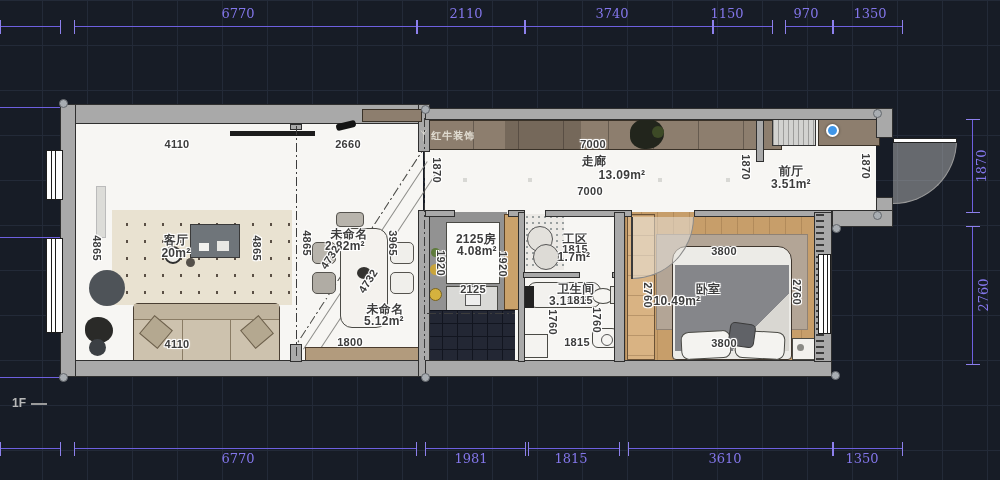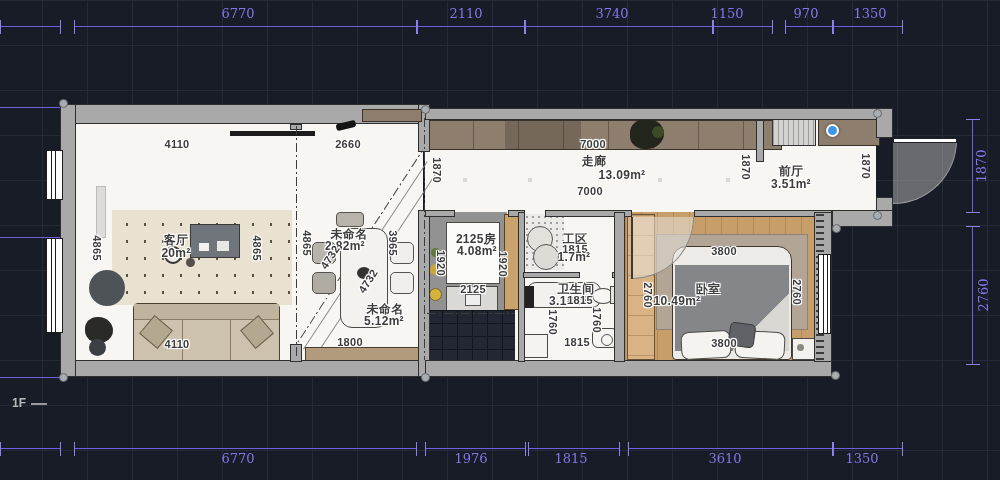--- a/index.html
+++ b/index.html
@@ -69,21 +69,21 @@
   <span class="pl" style="left:806px;top:13px">970</span>
   <span class="pl" style="left:870px;top:13px">1350</span>
 
   <div class="hseg" style="left:0;top:448px;width:61px"></div>
   <div class="hseg" style="left:74px;top:448px;width:343px"></div>
   <div class="hseg" style="left:425px;top:448px;width:101px"></div>
   <div class="hseg" style="left:528px;top:448px;width:92px"></div>
   <div class="hseg" style="left:628px;top:448px;width:205px"></div>
   <div class="hseg" style="left:833px;top:448px;width:70px"></div>
   <span class="pl" style="left:238px;top:458px">6770</span>
-  <span class="pl" style="left:471px;top:458px">1976</span>
+  <span class="pl" style="left:471px;top:458px">1981</span>
   <span class="pl" style="left:571px;top:458px">1815</span>
   <span class="pl" style="left:725px;top:458px">3610</span>
   <span class="pl" style="left:862px;top:458px">1350</span>
 
   <div class="vseg" style="left:972px;top:119px;height:94px"></div>
   <div class="vseg" style="left:972px;top:226px;height:139px"></div>
   <span class="pl rot" style="left:981px;top:166px">1870</span>
   <span class="pl rot" style="left:983px;top:295px">2760</span>
 
   <div class="floor1f"><span>1F</span><span class="dash"></span></div>
@@ -138,20 +138,24 @@
   <div class="furn" style="left:430px;top:264px;width:11px;height:11px;border-radius:50%;background:#c9a43a"></div>
   <div class="furn" style="left:429px;top:288px;width:13px;height:13px;border-radius:50%;background:#d4b23e;border:1px solid #7a6420"></div>
   <div class="furn" style="left:427px;top:310px;width:88px;height:52px;z-index:9;background:#232734;
        background-image:linear-gradient(#12151f 1px,transparent 1px),linear-gradient(90deg,#12151f 1px,transparent 1px);background-size:15px 13px"></div>
   <div class="dd" style="left:427px;top:313px;width:88px"></div>
   <div class="ddv" style="left:424px;top:118px;height:242px"></div>
 
   <div class="furn" style="left:427px;top:120px;width:355px;height:30px;z-index:9;background:#8d7e6e;border:1px solid #3a3228;
        background-image:repeating-linear-gradient(90deg,rgba(0,0,0,.28) 0 1px,transparent 1px 45px)"></div>
   <div class="furn" style="left:505px;top:121px;width:76px;height:28px;background:rgba(58,48,38,.28);z-index:10"></div>
+  <div class="brand">
+      <span class="ic">ᛉ</span>
+      <span>红牛装饰</span>
+    </div>
   <div class="furn" style="left:630px;top:119px;width:34px;height:30px;border-radius:48% 52% 55% 45%;background:#22251c;z-index:11"></div>
   <div class="furn" style="left:652px;top:126px;width:12px;height:12px;border-radius:50%;background:#3d4a26;z-index:11"></div>
   <div class="furn" style="left:463px;top:178px;width:4px;height:4px;background:#d8d8d4"></div>
   <div class="furn" style="left:528px;top:178px;width:4px;height:4px;background:#d8d8d4"></div>
   <div class="furn" style="left:658px;top:178px;width:4px;height:4px;background:#d8d8d4"></div>
   <div class="furn" style="left:726px;top:178px;width:4px;height:4px;background:#d8d8d4"></div>
 
   <div class="furn" style="left:524px;top:214px;width:40px;height:56px;background:#eceae6;
        background-image:radial-gradient(circle,#9aa0a0 .8px,transparent 1px);background-size:6px 6px"></div>
   <div class="furn" style="left:527px;top:226px;width:26px;height:26px;border-radius:50%;background:#e3e1dc;border:1px solid #555"></div>

